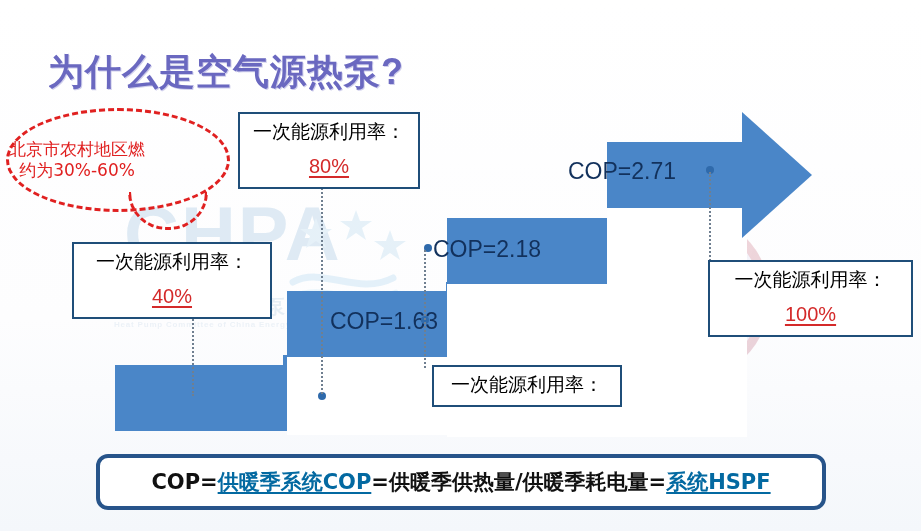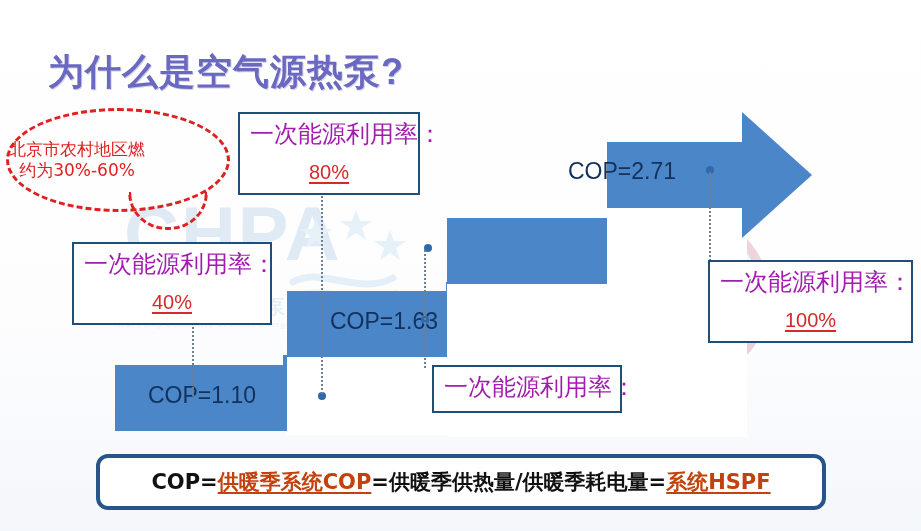--- a/index.html
+++ b/index.html
@@ -85,21 +85,21 @@
 
   
   .infobox{
     position:absolute;box-sizing:border-box;
     background:#ffffff;
     border:2px solid #1f4e79;
     text-align:center;
     padding:7px 10px 9px 10px;
   }
   .infobox .lbl{
-    font-size:24px;color:#a21caf;line-height:1.15;white-space:nowrap;
+    font-size:19px;color:#000000;line-height:1.15;white-space:nowrap;
     font-family:"DejaVu Sans","Liberation Sans",sans-serif;
   }
   .infobox .val{
     margin-top:12px;font-size:20px;color:#d42a2a;
     text-decoration:underline;text-underline-offset:3px;
     font-family:"Liberation Sans",sans-serif;
   }
   #box-80{left:238px;top:112px;width:182px;}
   #box-40{left:72px;top:242px;width:200px;}
   #box-60{left:432px;top:365px;width:190px;}
@@ -133,21 +133,21 @@
     background:#ffffff;
     border:4px solid #27548a;
     border-radius:12px;
     display:flex;align-items:center;justify-content:center;
   }
   #formula .ftext{
     font-size:21px;font-weight:700;color:#111111;white-space:nowrap;
     font-family:"DejaVu Sans","Liberation Sans",sans-serif;
   }
   #formula .red{
-    color:#c2410c;
+    color:#0369a1;
     text-decoration:underline;text-underline-offset:3px;
   }
 </style>
 </head>
 <body>
 
 <div id="stage">
 
   <div class="wm" id="wm-chpa">
     <div class="chpa-text">CHPA</div>
@@ -216,22 +216,22 @@
     <g>
       <rect x="115" y="365" width="172" height="66" fill="#4a86c8"></rect>
       <rect x="287" y="291" width="160" height="66" fill="#4a86c8"></rect>
       <rect x="447" y="218" width="160" height="66" fill="#4a86c8"></rect>
       <rect x="607" y="142" width="135" height="66" fill="#4a86c8"></rect>
     </g>
     <polygon points="742,112 742,238 812,175" fill="#4a86c8"></polygon>
     <rect x="700" y="142" width="44" height="66" fill="#4a86c8"></rect>
   </svg>
 
-  <div class="cop" id="cop-0">COP=1.10</div>
   <div class="cop" id="cop-1">COP=1.63</div>
+  <div class="cop" id="cop-2">COP=2.18</div>
   <div class="cop" id="cop-3">COP=2.71</div>
 
   <div class="dot" style="left:318px;top:392px;"></div>
   <div class="dot" style="left:421px;top:316px;"></div>
   <div class="dot" style="left:424px;top:244px;"></div>
   <div class="dot" style="left:706px;top:166px;"></div>
 
   <div class="leader" style="left:321px;top:188px;height:206px;"></div>
   <div class="leader" style="left:424px;top:250px;height:118px;"></div>
   <div class="leader" style="left:709px;top:172px;height:92px;"></div>

